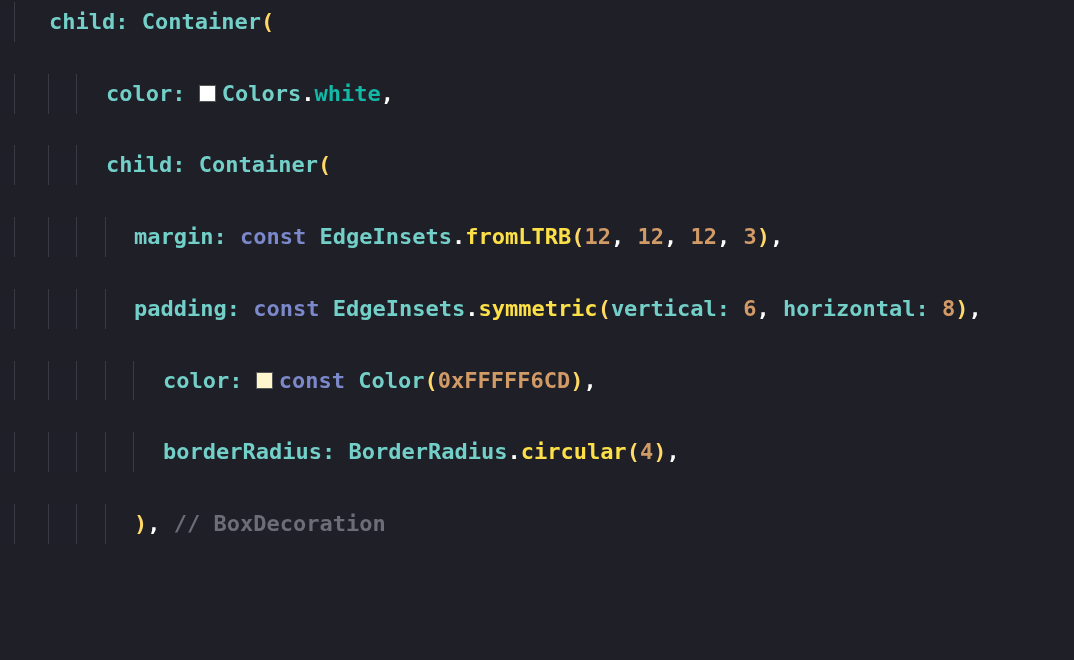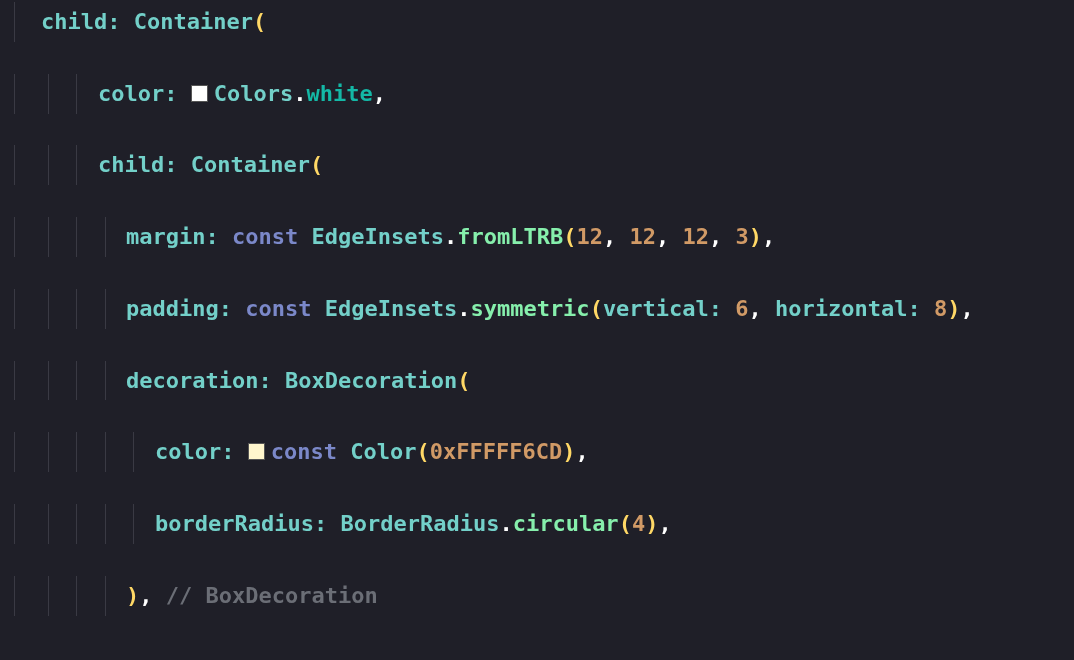--- a/index.html
+++ b/index.html
@@ -16,40 +16,40 @@
     height: 660px;
   }
   pre {
     margin: 0;
     padding: 0;
     white-space: pre;
   }
   .line {
     display: block;
     position: relative;
-    padding-left: 8px;
+    padding-left: 16px;
   }
   .guide {
     position: absolute;
     top: -2px;
     bottom: -2px;
     width: 1px;
     background: #3a3a44;
   }
   .code {
     display: inline-block;
     vertical-align: top;
   }
   .c-teal  { color: #73d0c9; }
   .c-type  { color: #73d0c9; }
   .c-blue  { color: #14b8a6; }
   .c-keyword{ color: #7b88c9; }
   .c-white { color: #ffffff; }
   .c-paren { color: #ffd866; }
-  .c-yellowfn { color: #86efac; }
+  .c-yellowfn { color: #fde047; }
   .c-num   { color: #d19a66; }
   .c-comment{ color: #6b6e76; font-style: normal; }
   .sw {
     display: inline-block;
     width: 15px;
     height: 15px;
     border: 1px solid #555;
     vertical-align: -1px;
     margin-right: 6px;
   }
@@ -57,21 +57,20 @@
   .sw-cream { background: #fff6cd; }
 </style>
 </head>
 <body>
 
 <pre style="padding-top:4px;"><span class="line"><span class="guide" style="left:14px"></span><span class="code" style="margin-left:33px"><span class="c-teal">child</span><span class="c-teal">: </span><span class="c-type">Container</span><span class="c-paren">(</span></span></span>
 <span class="line"><span class="guide" style="left:14px"></span><span class="guide" style="left:48px"></span><span class="guide" style="left:76px"></span><span class="code" style="margin-left:90px"><span class="c-teal">color</span><span class="c-teal">: </span><span class="sw sw-white"></span><span class="c-type">Colors</span><span class="c-white">.</span><span class="c-blue">white</span><span class="c-white">,</span></span></span>
 <span class="line"><span class="guide" style="left:14px"></span><span class="guide" style="left:48px"></span><span class="guide" style="left:76px"></span><span class="code" style="margin-left:90px"><span class="c-teal">child</span><span class="c-teal">: </span><span class="c-type">Container</span><span class="c-paren">(</span></span></span>
 <span class="line"><span class="guide" style="left:14px"></span><span class="guide" style="left:48px"></span><span class="guide" style="left:76px"></span><span class="guide" style="left:105px"></span><span class="code" style="margin-left:118px"><span class="c-teal">margin</span><span class="c-teal">: </span><span class="c-keyword">const</span><span> </span><span class="c-type">EdgeInsets</span><span class="c-white">.</span><span class="c-yellowfn">fromLTRB</span><span class="c-paren">(</span><span class="c-num">12</span><span class="c-white">, </span><span class="c-num">12</span><span class="c-white">, </span><span class="c-num">12</span><span class="c-white">, </span><span class="c-num">3</span><span class="c-paren">)</span><span class="c-white">,</span></span></span>
 <span class="line"><span class="guide" style="left:14px"></span><span class="guide" style="left:48px"></span><span class="guide" style="left:76px"></span><span class="guide" style="left:105px"></span><span class="code" style="margin-left:118px"><span class="c-teal">padding</span><span class="c-teal">: </span><span class="c-keyword">const</span><span> </span><span class="c-type">EdgeInsets</span><span class="c-white">.</span><span class="c-yellowfn">symmetric</span><span class="c-paren">(</span><span class="c-teal">vertical</span><span class="c-teal">: </span><span class="c-num">6</span><span class="c-white">, </span><span class="c-teal">horizontal</span><span class="c-teal">: </span><span class="c-num">8</span><span class="c-paren">)</span><span class="c-white">,</span></span></span>
-<span class="line"><span class="guide" style="left:14px"></span><span class="guide" style="left:48px"></span><span class="guide" style="left:76px"></span><span class="guide" style="left:105px"></span><span class="code" style="margin-left:118px"><span class="c-teal">decoration</span><span class="c-teal">: </span><span class="c-type">BoxDecoration</span><span class="c-paren">(</span></span></span>
 <span class="line"><span class="guide" style="left:14px"></span><span class="guide" style="left:48px"></span><span class="guide" style="left:76px"></span><span class="guide" style="left:105px"></span><span class="guide" style="left:133px"></span><span class="code" style="margin-left:147px"><span class="c-teal">color</span><span class="c-teal">: </span><span class="sw sw-cream"></span><span class="c-keyword">const</span><span> </span><span class="c-type">Color</span><span class="c-paren">(</span><span class="c-num">0xFFFFF6CD</span><span class="c-paren">)</span><span class="c-white">,</span></span></span>
 <span class="line"><span class="guide" style="left:14px"></span><span class="guide" style="left:48px"></span><span class="guide" style="left:76px"></span><span class="guide" style="left:105px"></span><span class="guide" style="left:133px"></span><span class="code" style="margin-left:147px"><span class="c-teal">borderRadius</span><span class="c-teal">: </span><span class="c-type">BorderRadius</span><span class="c-white">.</span><span class="c-yellowfn">circular</span><span class="c-paren">(</span><span class="c-num">4</span><span class="c-paren">)</span><span class="c-white">,</span></span></span>
 <span class="line"><span class="guide" style="left:14px"></span><span class="guide" style="left:48px"></span><span class="guide" style="left:76px"></span><span class="guide" style="left:105px"></span><span class="code" style="margin-left:118px"><span class="c-paren">)</span><span class="c-white">, </span><span class="c-comment">// BoxDecoration</span></span></span>
 
 
 
 
 
 
 

